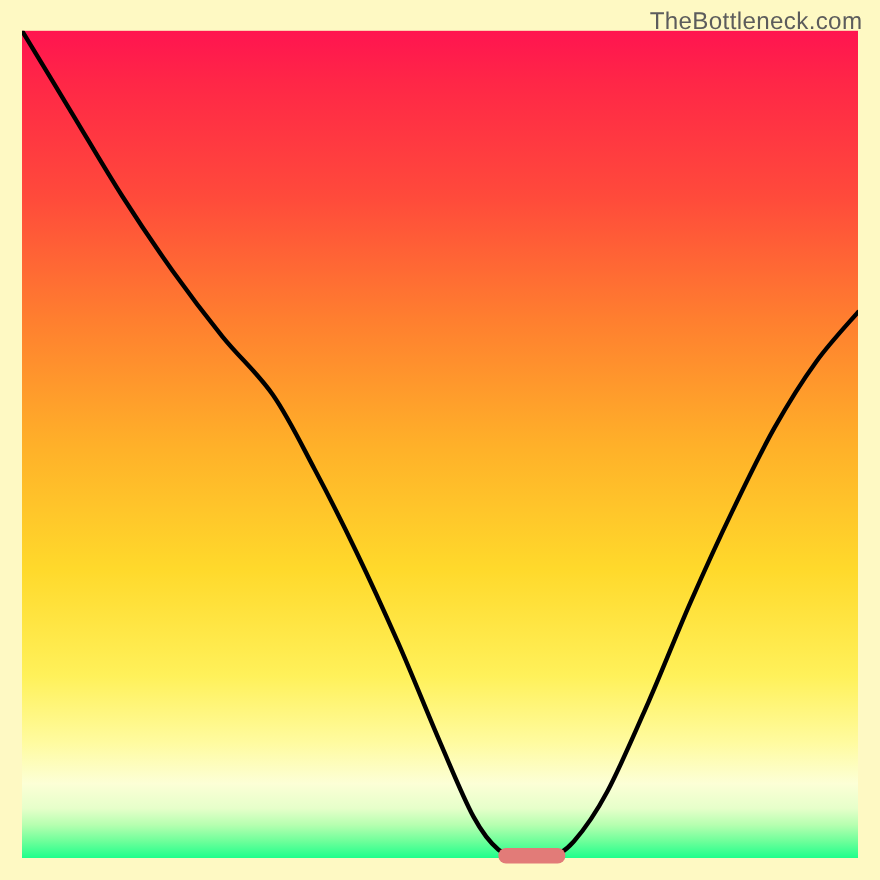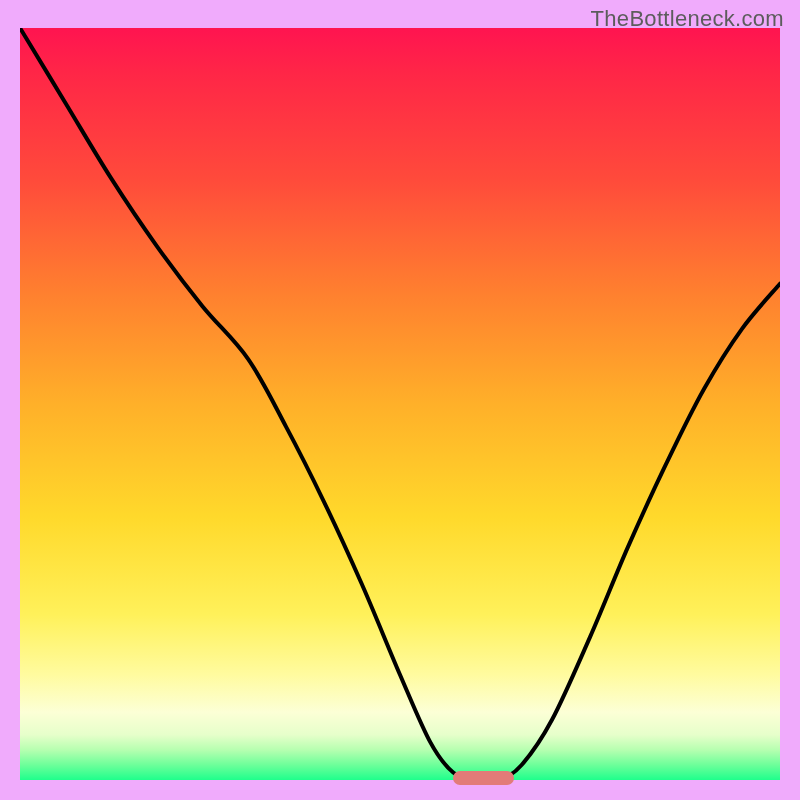--- a/index.html
+++ b/index.html
@@ -8,21 +8,21 @@
     width: 800px;
     height: 800px;
     background: #000;
     overflow: hidden;
     font-family: Arial, Helvetica, sans-serif;
   }
   .frame {
     position: relative;
     width: 800px;
     height: 800px;
-    background: #f0abfc;
+    background: #fef9c3;
   }
   .watermark {
     position: absolute;
     top: 6px;
     right: 16px;
     color: #5c5c5c;
     font-size: 22px;
     font-weight: 500;
     letter-spacing: 0.3px;
     z-index: 5;

